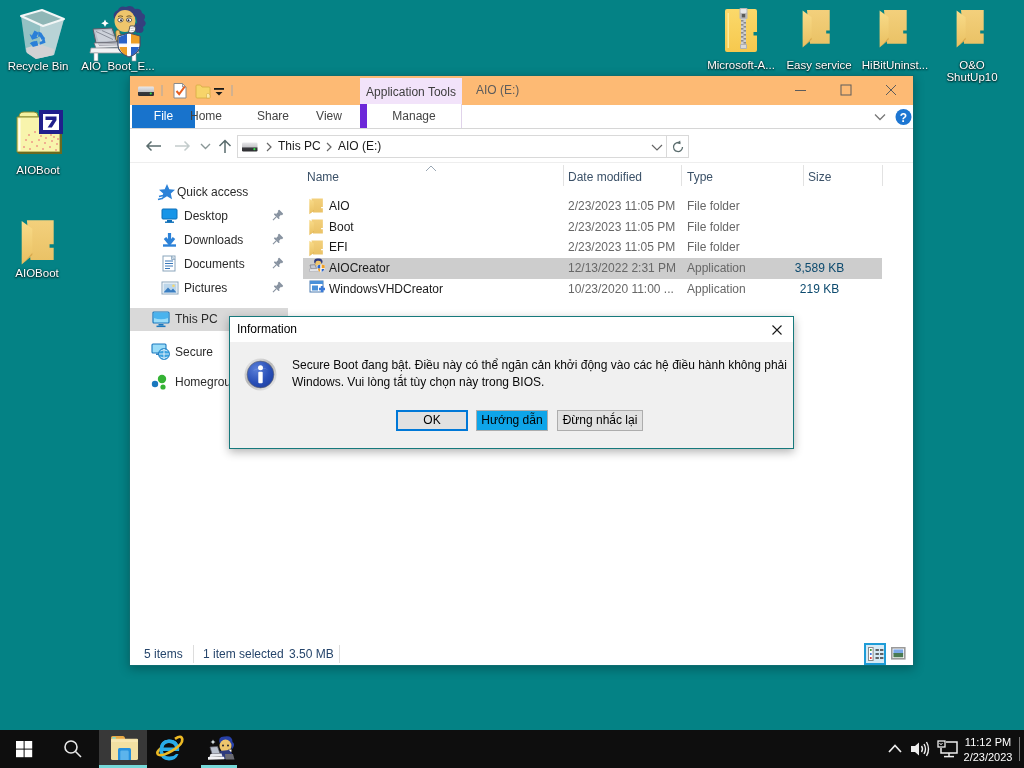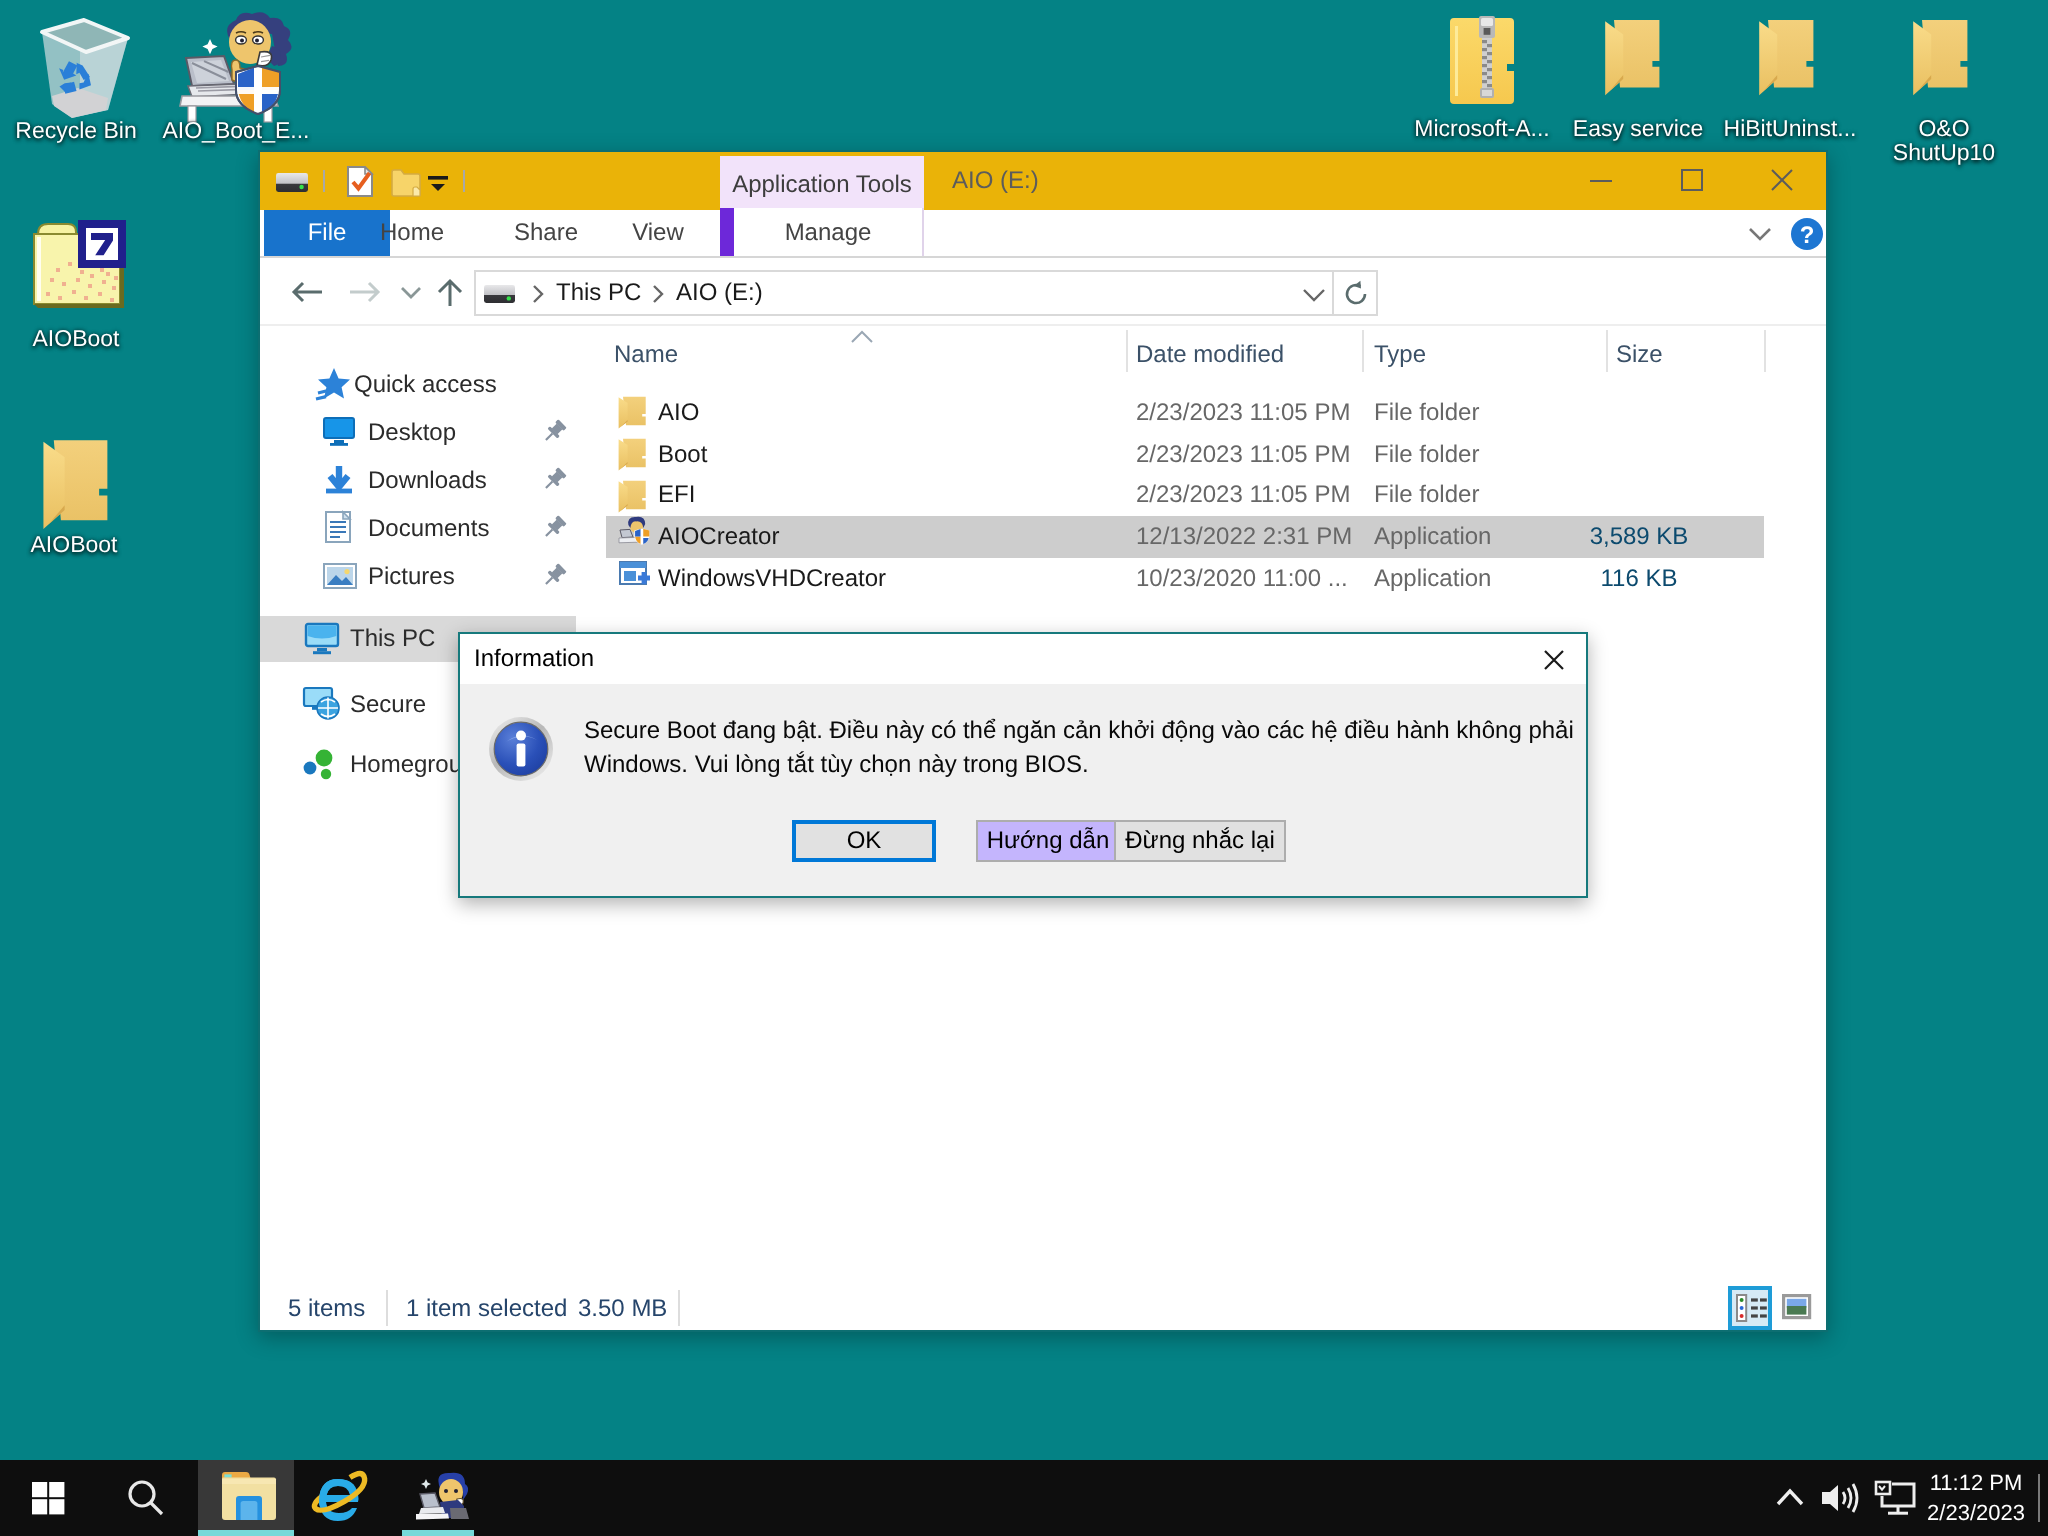--- a/index.html
+++ b/index.html
@@ -168,21 +168,21 @@
 <div class="dicon" style="left:79px; top:60px; width:78px;">AIO_Boot_E...</div>
 <div class="dicon" style="left:0px; top:164px; width:76px;">AIOBoot</div>
 <div class="dicon" style="left:0px; top:267px; width:74px;">AIOBoot</div>
 <div class="dicon" style="left:702px; top:59px; width:78px;">Microsoft-A...</div>
 <div class="dicon" style="left:777px; top:59px; width:84px;">Easy service</div>
 <div class="dicon" style="left:853px; top:59px; width:84px;">HiBitUninst...</div>
 <div class="dicon" style="left:931px; top:59px; width:82px;">O&amp;O<br>ShutUp10</div>
 
 <div class="abs" id="win" style="left:129px; top:75px; width:785px; height:591px; background:#fff; border:1px solid #0d6e71; box-shadow:0 3px 10px rgba(0,0,0,0.28); font-size:12px; color:#222;">
 
-  <div class="abs" style="left:0;top:0;width:783px;height:29px;background:#eab308;">
+  <div class="abs" style="left:0;top:0;width:783px;height:29px;background:#fdba74;">
     <svg class="abs" style="left:8px;top:7px" width="110" height="16" viewBox="0 0 110 16">
 
       <g transform="translate(0,1)">
         <defs>
             <linearGradient id="drvg" x1="0" y1="0" x2="0" y2="1">
           <stop offset="0" stop-color="#e8e8ea"></stop>
               <stop offset="0.55" stop-color="#c2c2c6"></stop>
               <stop offset="0.56" stop-color="#3a3a3e"></stop>
               <stop offset="1" stop-color="#2e2e32"></stop>
         </linearGradient>
@@ -407,21 +407,21 @@
       <div class="fr" style="top:95px;">
           <span class="nm">AIOCreator</span>
           <span class="dt">12/13/2022 2:31 PM</span>
           <span class="ty">Application</span>
           <span class="sz">3,589 KB</span>
         </div>
       <div class="fr" style="top:116px;">
           <span class="nm">WindowsVHDCreator</span>
           <span class="dt">10/23/2020 11:00 ...</span>
           <span class="ty">Application</span>
-          <span class="sz">116 KB</span>
+          <span class="sz">219 KB</span>
         </div>
     </div>
   </div>
 
   <div class="abs" style="left:0;top:567px;width:783px;height:22px;color:#26456b;">
     <div class="abs" style="left:14px;top:4px;">5 items</div>
     <div class="abs" style="left:63px;top:2px;height:18px;border-left:1px solid #ddd;"></div>
     <div class="abs" style="left:73px;top:4px;">1 item selected</div>
     <div class="abs" style="left:159px;top:4px;">3.50 MB</div>
     <div class="abs" style="left:209px;top:2px;height:18px;border-left:1px solid #ddd;"></div>
@@ -469,21 +469,21 @@
       </linearGradient>
     </defs>
     <circle cx="16.5" cy="16.5" r="16" fill="url(#ring)"></circle>
     <circle cx="16.5" cy="16.5" r="13.4" fill="url(#infg)" stroke="#6a6a6a" stroke-width="0.6"></circle>
     <path d="M9 13 Q16.5 7 24.5 12 Q20 9.5 16 10.5 Q12 11 9 13 Z" fill="#8aa6e8" opacity="0.8"></path>
     <circle cx="16.5" cy="9.8" r="2.5" fill="#fff"></circle>
     <rect x="14.3" y="13.8" width="4.4" height="11.5" rx="1" fill="#fff"></rect>
   </svg>
   <div class="abs" style="left:62px;top:40px;width:500px;line-height:16.5px;color:#090909;">Secure Boot đang bật. Điều này có thể ngăn cản khởi động vào các hệ điều hành không phải Windows. Vui lòng tắt tùy chọn này trong BIOS.</div>
   <div class="abs" style="left:166px;top:93px;width:72px;height:21px;background:#e1e1e1;border:2px solid #0078d7;text-align:center;line-height:17px;">OK</div>
-  <div class="abs" style="left:246px;top:93px;width:72px;height:21px;background:#c4b5fd;border:1px solid #adadad;text-align:center;line-height:19px;margin-left:12px;">Hướng dẫn</div>
+  <div class="abs" style="left:246px;top:93px;width:72px;height:21px;background:#0ea5e9;border:1px solid #adadad;text-align:center;line-height:19px;">Hướng dẫn</div>
   <div class="abs" style="left:327px;top:93px;width:86px;height:21px;background:#e1e1e1;border:1px solid #adadad;text-align:center;line-height:19px;">Đừng nhắc lại</div>
 </div>
 
 <div class="abs" id="taskbar" style="left:0; top:730px; width:1024px; height:38px; background:#0e0e0e;">
 
   <div class="abs" style="left:99px;top:0;width:48px;height:38px;background:#383838;"></div>
   <div class="abs" style="left:99px;top:35px;width:48px;height:3px;background:#76d9d9;"></div>
   <div class="abs" style="left:201px;top:35px;width:36px;height:3px;background:#76d9d9;"></div>
   <svg class="abs" style="left:0;top:0" width="260" height="38" viewBox="0 0 260 38">
 

